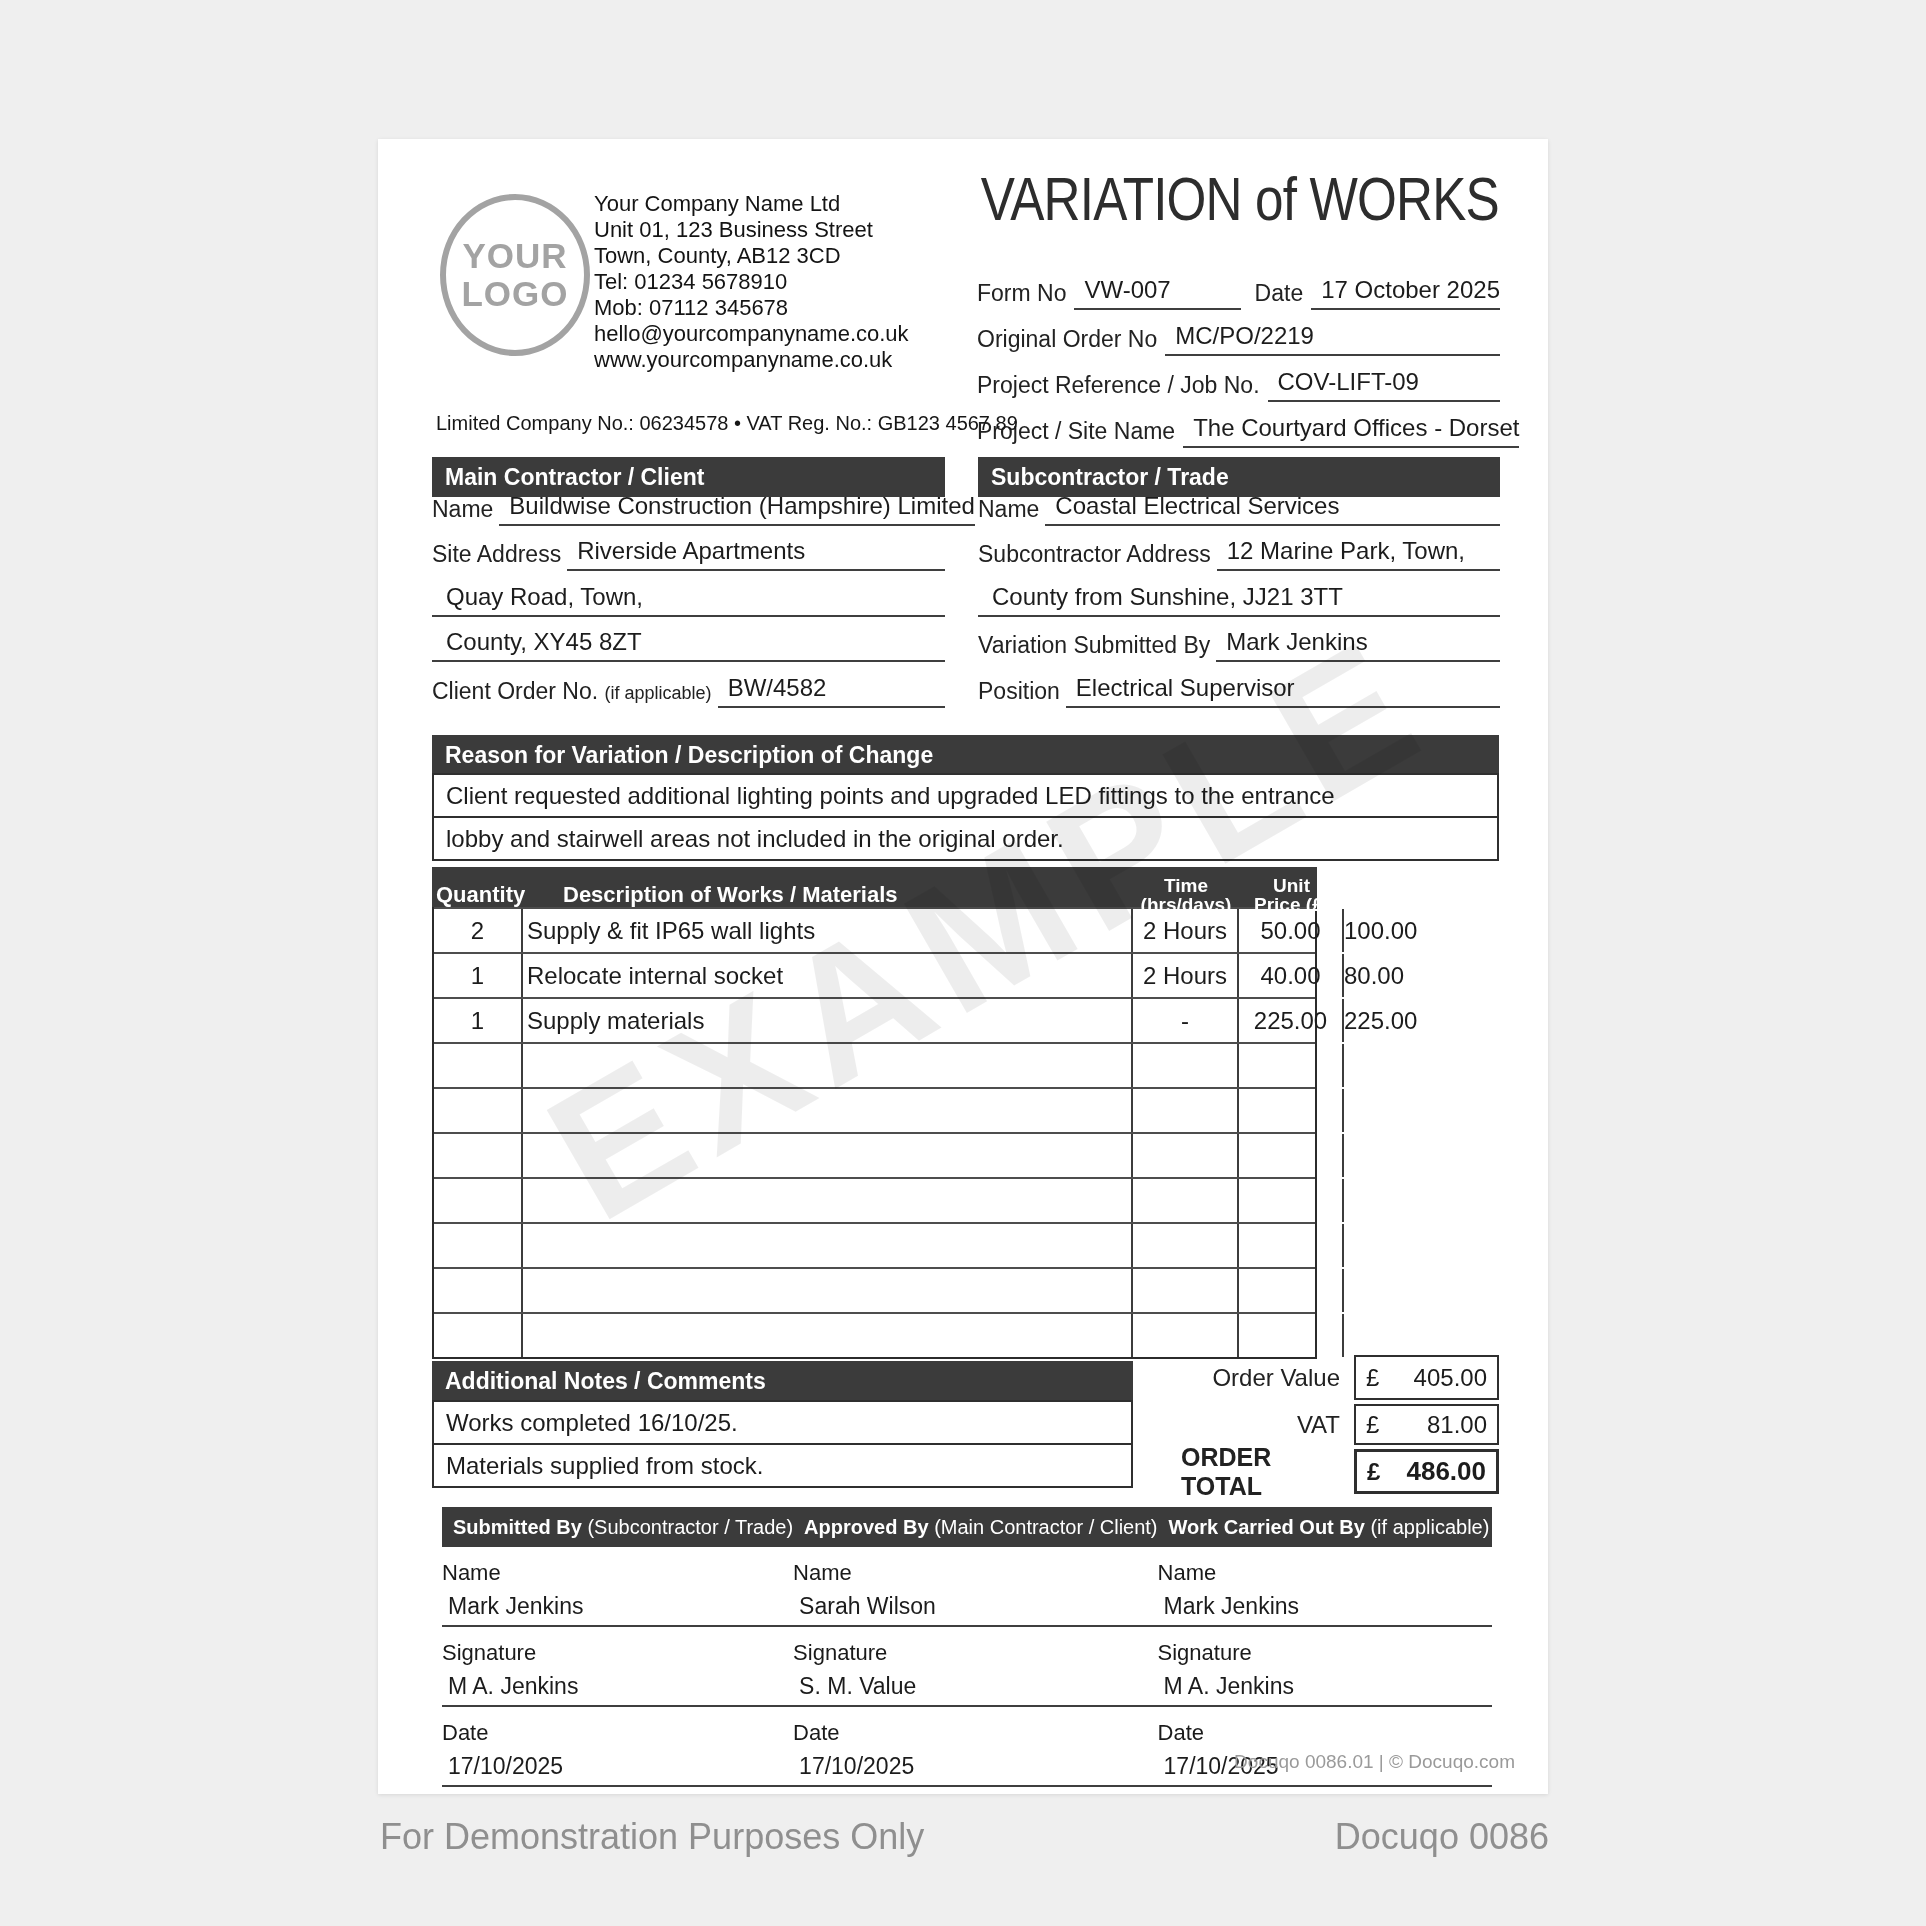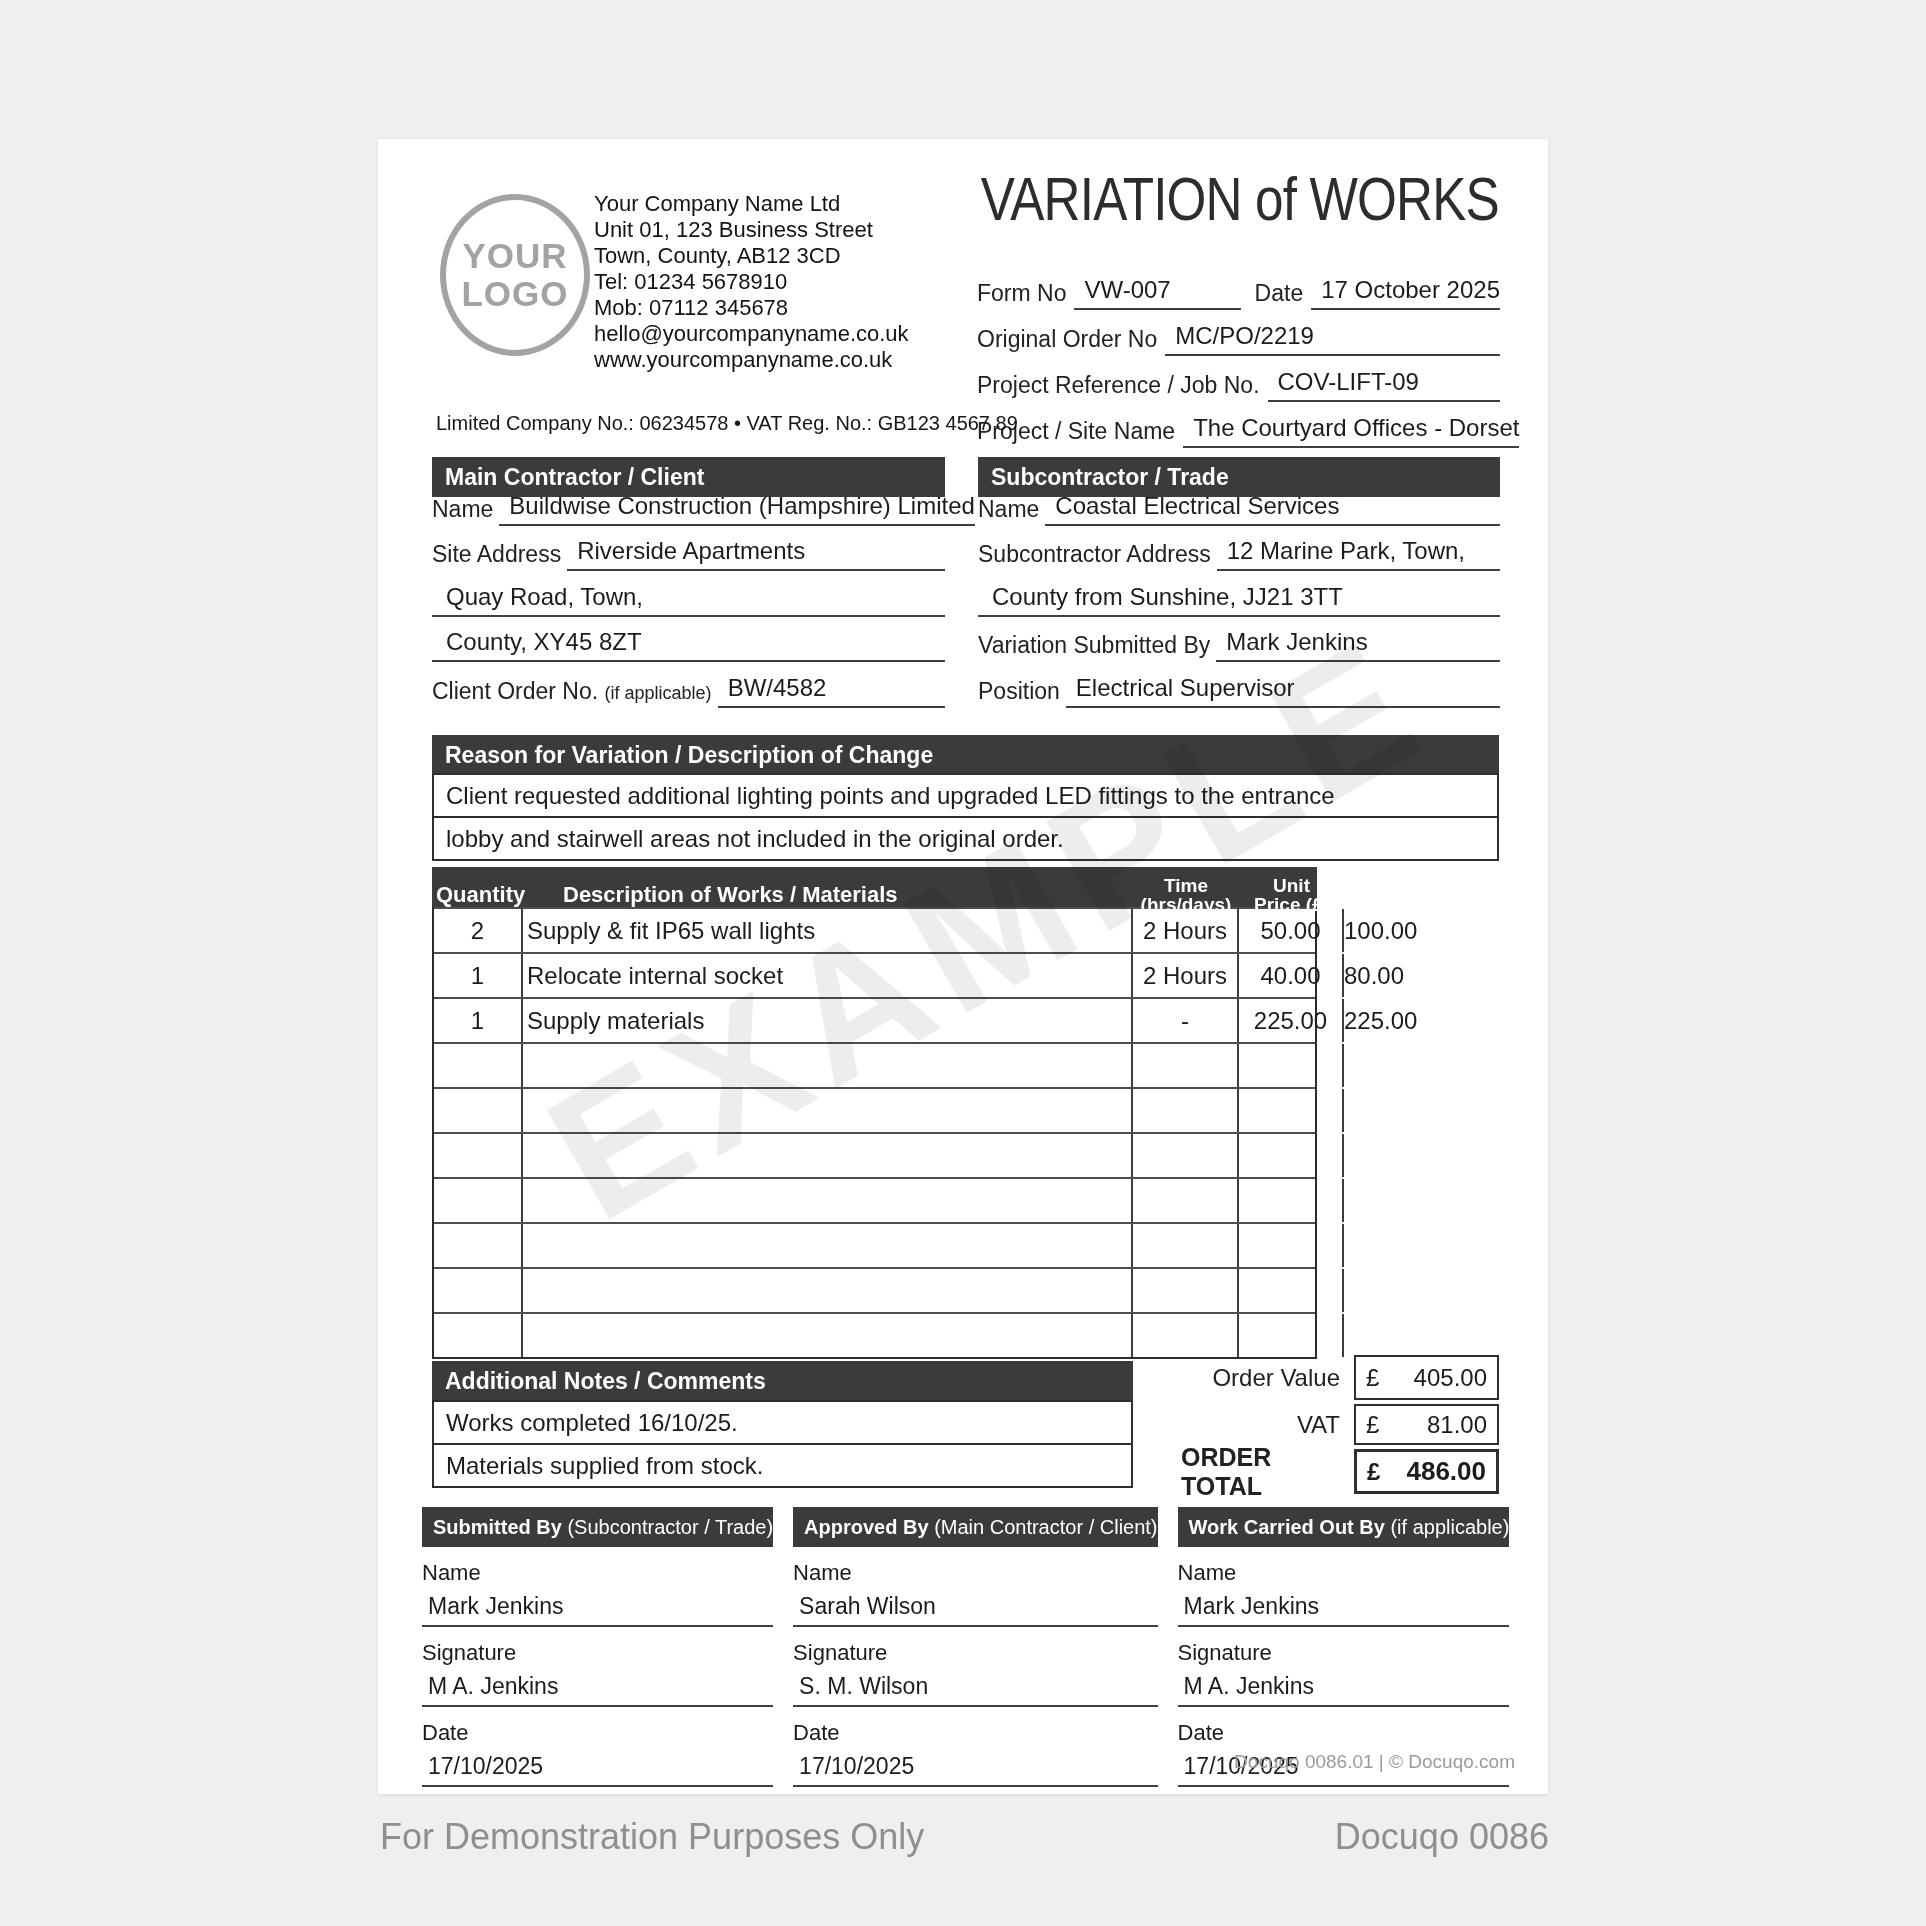--- a/index.html
+++ b/index.html
@@ -100,21 +100,21 @@
   .tlabel.bold { font-weight:bold; font-size:25px;padding-left:48px; }
   .tbox {
     flex:0 0 145px; border:2px solid #2f2f2f; display:flex; align-items:center;
     font-size:24px; padding:0 10px;
   }
   .tbox .cur { flex:0 0 auto; }
   .tbox .amt { flex:1 1 auto; text-align:right; }
   .tbox.heavy { border-width:3px; }
   .tbox.heavy .amt { font-weight:bold; font-size:26px; }
   
-  .signoff { position:absolute; left:44px; top:1368px; width:1050px; display:flex; gap:20px; }
+  .signoff { position:absolute; left:64px; top:1368px; width:1050px; display:flex; }
   .scol { flex:1 1 0; }
   .sbar {
     background:#3b3b3b; color:#fff; height:40px; line-height:40px;
     padding-left:11px; font-size:20px; white-space:nowrap; overflow:hidden;
   }
   .sbar b { font-weight:bold; }
   .slabel { margin-top:13px; font-size:22px; color:#1a1a1a; }
   .sval { margin-top:7px; padding-left:6px; font-size:23px; border-bottom:2px solid #3f3f3f; padding-bottom:5px; }
   
   .page-footer { position:absolute; right:33px; top:1612px; font-size:19px; color:#9a9a9a; }
@@ -346,21 +346,21 @@
       <div class="slabel">Signature</div>
       <div class="sval">M A. Jenkins</div>
       <div class="slabel">Date</div>
       <div class="sval">17/10/2025</div>
     </div>
     <div class="scol">
       <div class="sbar"><b>Approved By</b><span> (Main Contractor / Client)</span></div>
       <div class="slabel">Name</div>
       <div class="sval">Sarah Wilson</div>
       <div class="slabel">Signature</div>
-      <div class="sval">S. M. Wilson</div>
+      <div class="sval">S. M. Value</div>
       <div class="slabel">Date</div>
       <div class="sval">17/10/2025</div>
     </div>
     <div class="scol">
       <div class="sbar"><b>Work Carried Out By</b><span> (if applicable)</span></div>
       <div class="slabel">Name</div>
       <div class="sval">Mark Jenkins</div>
       <div class="slabel">Signature</div>
       <div class="sval">M A. Jenkins</div>
       <div class="slabel">Date</div>

